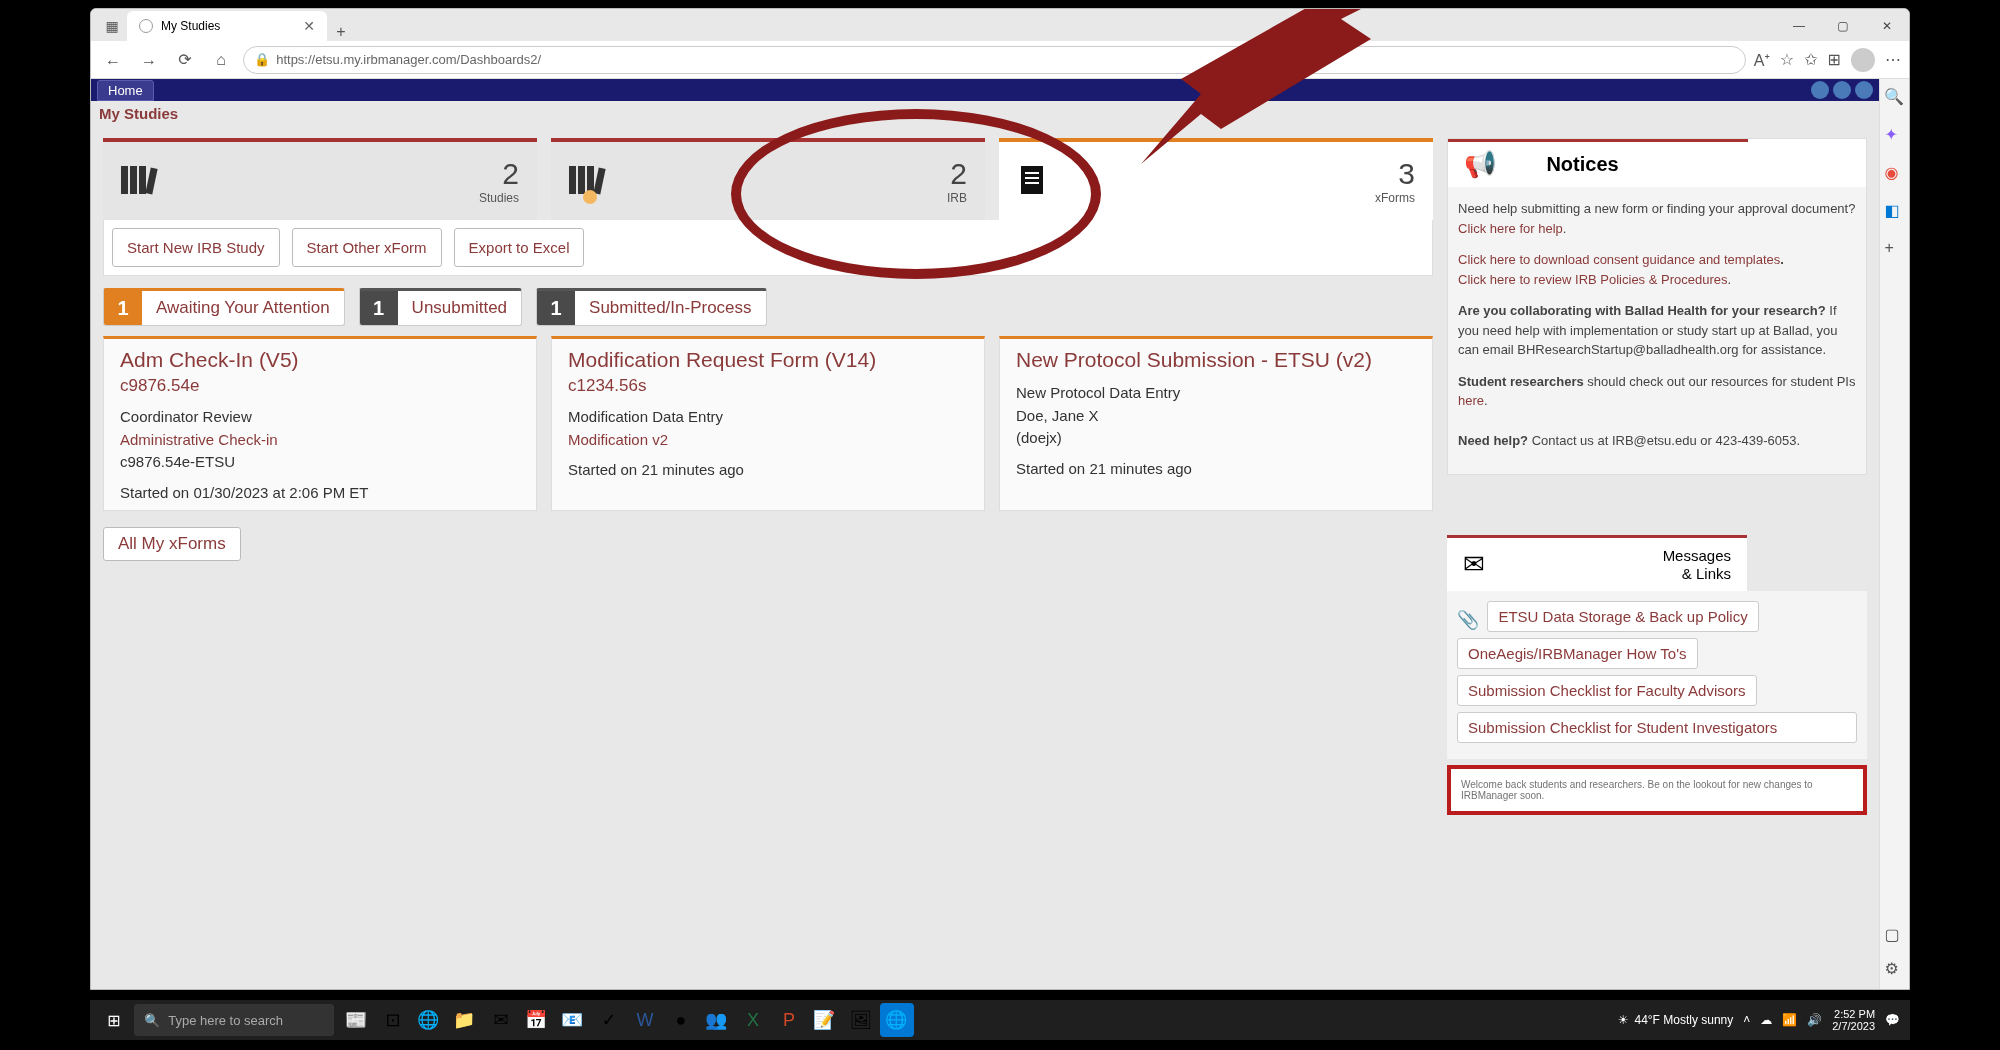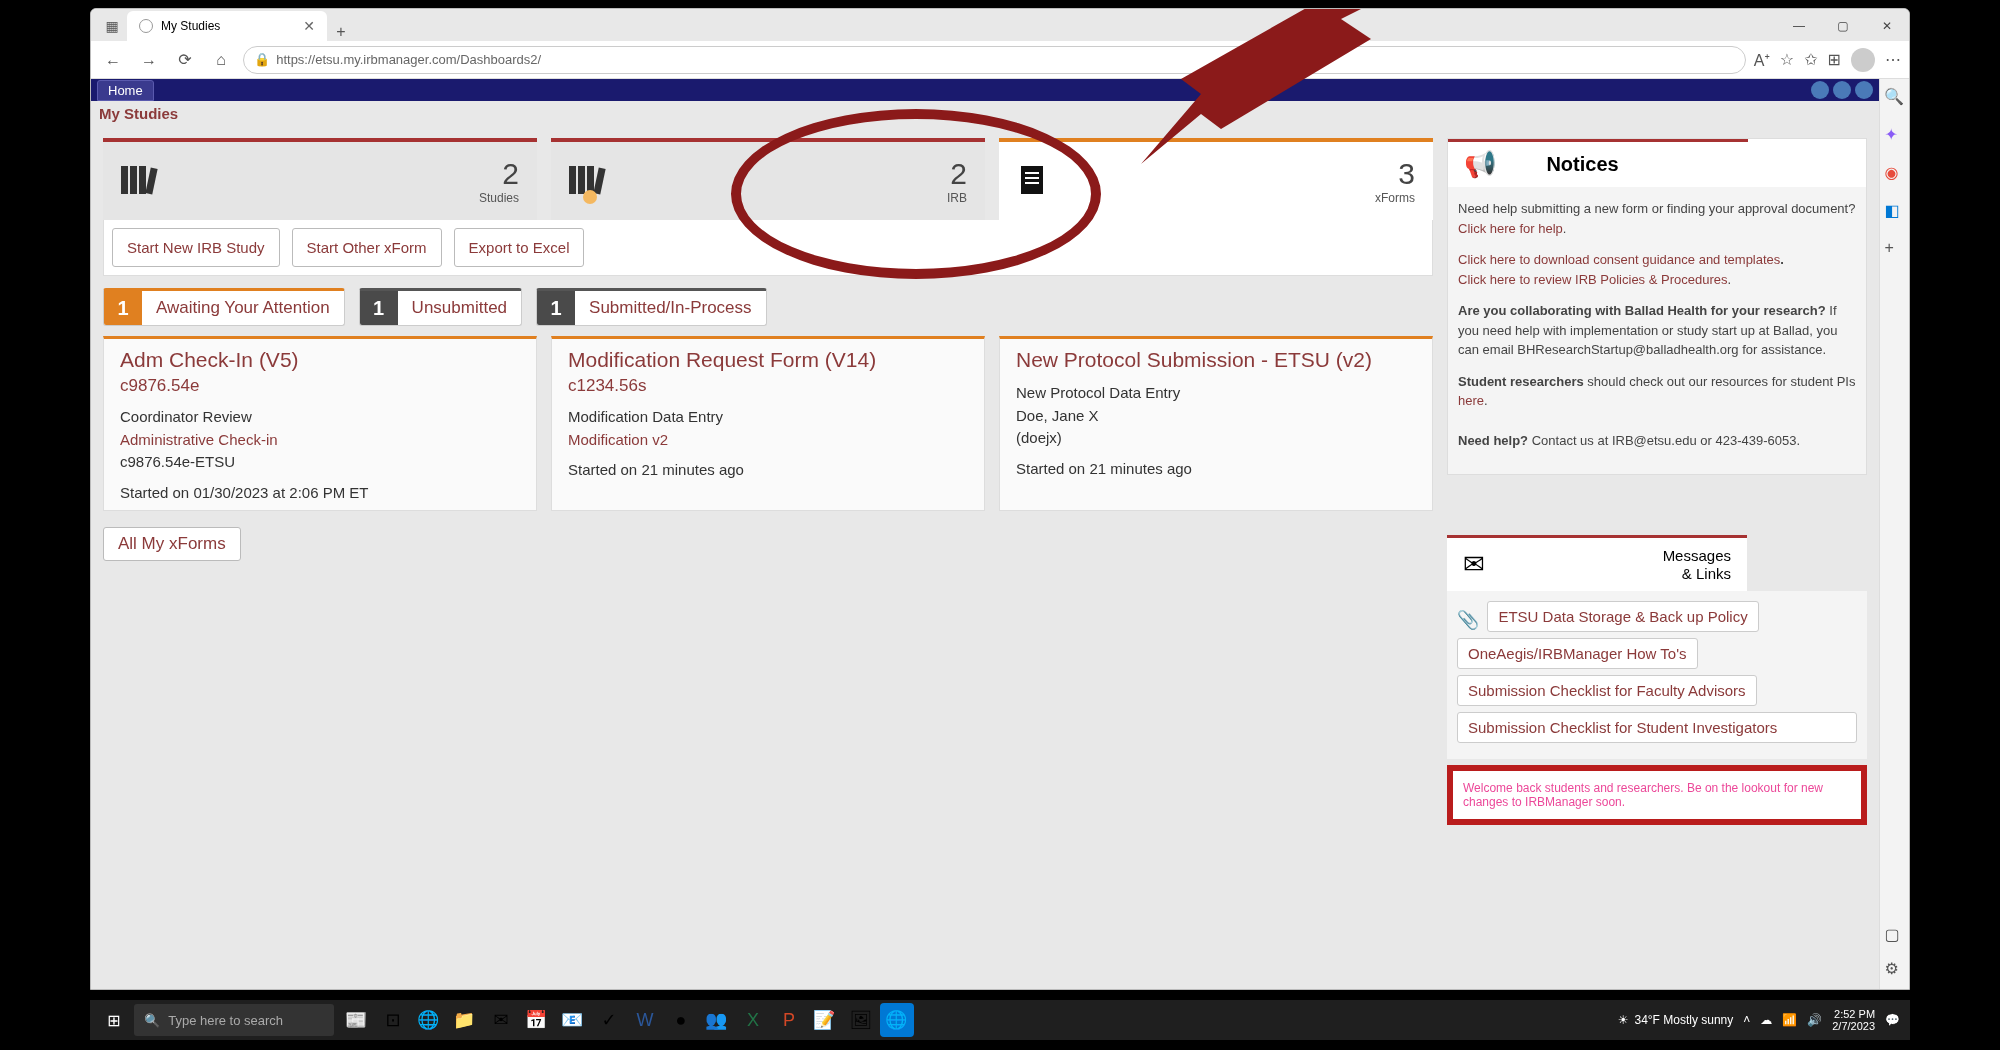--- a/index.html
+++ b/index.html
@@ -77,21 +77,21 @@
   .notice-body strong { font-weight: bold; }
   .notice-para { margin-bottom: 12px; }
   
   .msg-panel { margin-top: 60px; }
   .msg-header { background: #fff; border-top: 3px solid #a63232; height: 56px; display: flex; align-items: center; padding: 0 16px; width: 300px; }
   .msg-title { margin-left: auto; text-align: right; font-size: 15px; line-height: 1.2; }
   .link-list { background: #f4f4f4; padding: 10px; }
   .link-item { border: 1px solid #ccc; background: #fff; color: #8B3A3A; padding: 6px 10px; font-size: 15px; border-radius: 3px; margin-bottom: 6px; display: inline-block; }
   .link-row-1 { display: flex; align-items: center; gap: 8px; }
   .clip-icon { color: #666; font-size: 18px; }
-  .welcome-box { background: #fff; border: 6px solid #b91c1c; padding: 10px; font-size: 12px; color: #ec4899; margin-top: 6px; }
+  .welcome-box { background: #fff; border: 4px solid #b91c1c; padding: 10px; font-size: 10px; color: #737373; margin-top: 6px; }
   
   
   .edge-sidebar { position: absolute; right: 0; top: 70px; bottom: 0; width: 30px; background: #f3f3f3; border-left: 1px solid #ddd; display: flex; flex-direction: column; align-items: center; padding-top: 8px; gap: 18px; }
   .edge-icon { width: 20px; height: 20px; color: #555; font-size: 16px; }
   .edge-bottom { margin-top: auto; display: flex; flex-direction: column; gap: 14px; padding-bottom: 10px; }
   
   
   .big-arrow { position: absolute; left: 1020px; top: -15px; pointer-events: none; z-index: 100; }
   .circle-annot { position: absolute; left: 640px; top: 100px; width: 370px; height: 170px; border: 10px solid #8B1A1A; border-radius: 50%; pointer-events: none; z-index: 99; }
   
@@ -337,21 +337,21 @@
     <div class="task-icon">👥</div>
     <div class="task-icon" style="color:#217346">X</div>
     <div class="task-icon" style="color:#d24726">P</div>
     <div class="task-icon">📝</div>
     <div class="task-icon">🖼</div>
     <div class="task-icon" style="background:#0078d4;border-radius:4px">🌐</div>
   </div>
   <div class="tray">
     <div class="weather">
       <span>☀</span>
-      <span>34°F  Mostly sunny</span>
+      <span>44°F  Mostly sunny</span>
     </div>
     <span>˄</span>
     <span>☁</span>
     <span>📶</span>
     <span>🔊</span>
     <div class="clock">
       <div>2:52 PM</div>
       <div>2/7/2023</div>
     </div>
     <span>💬</span>

